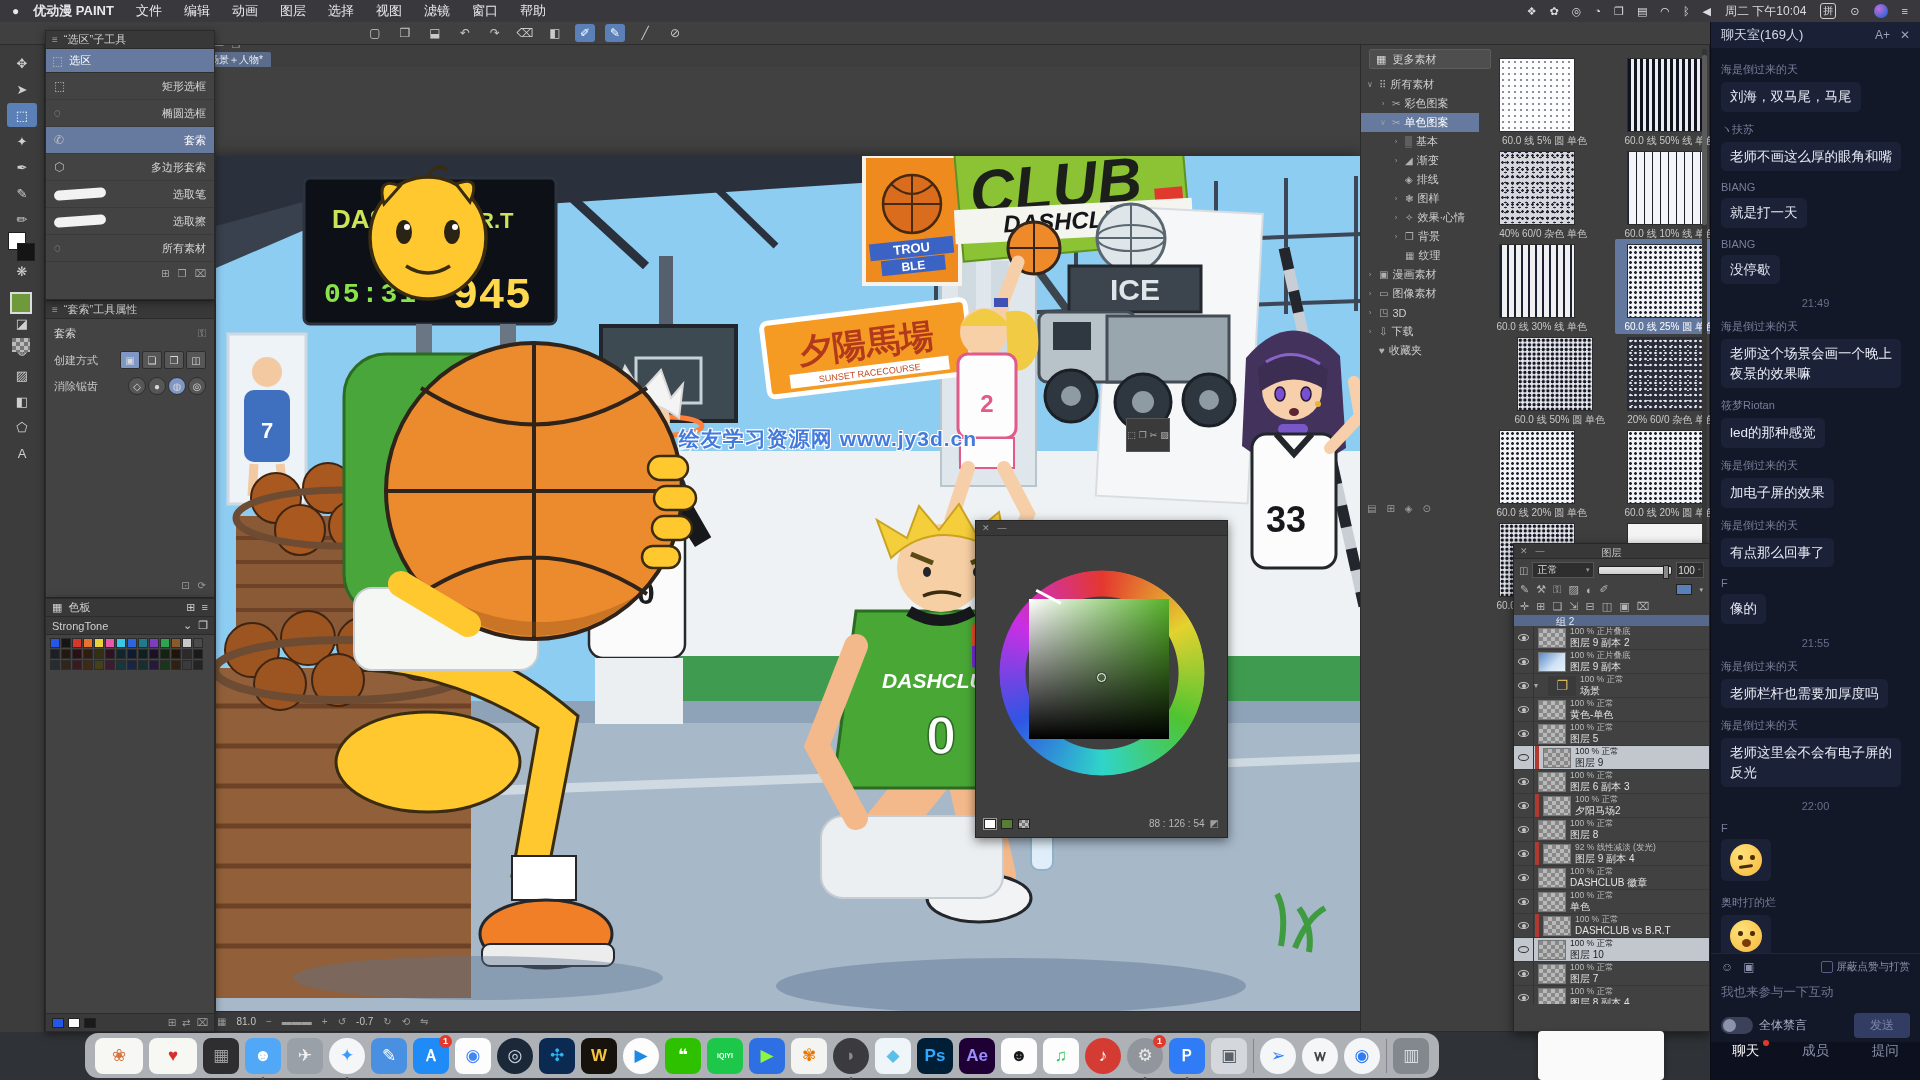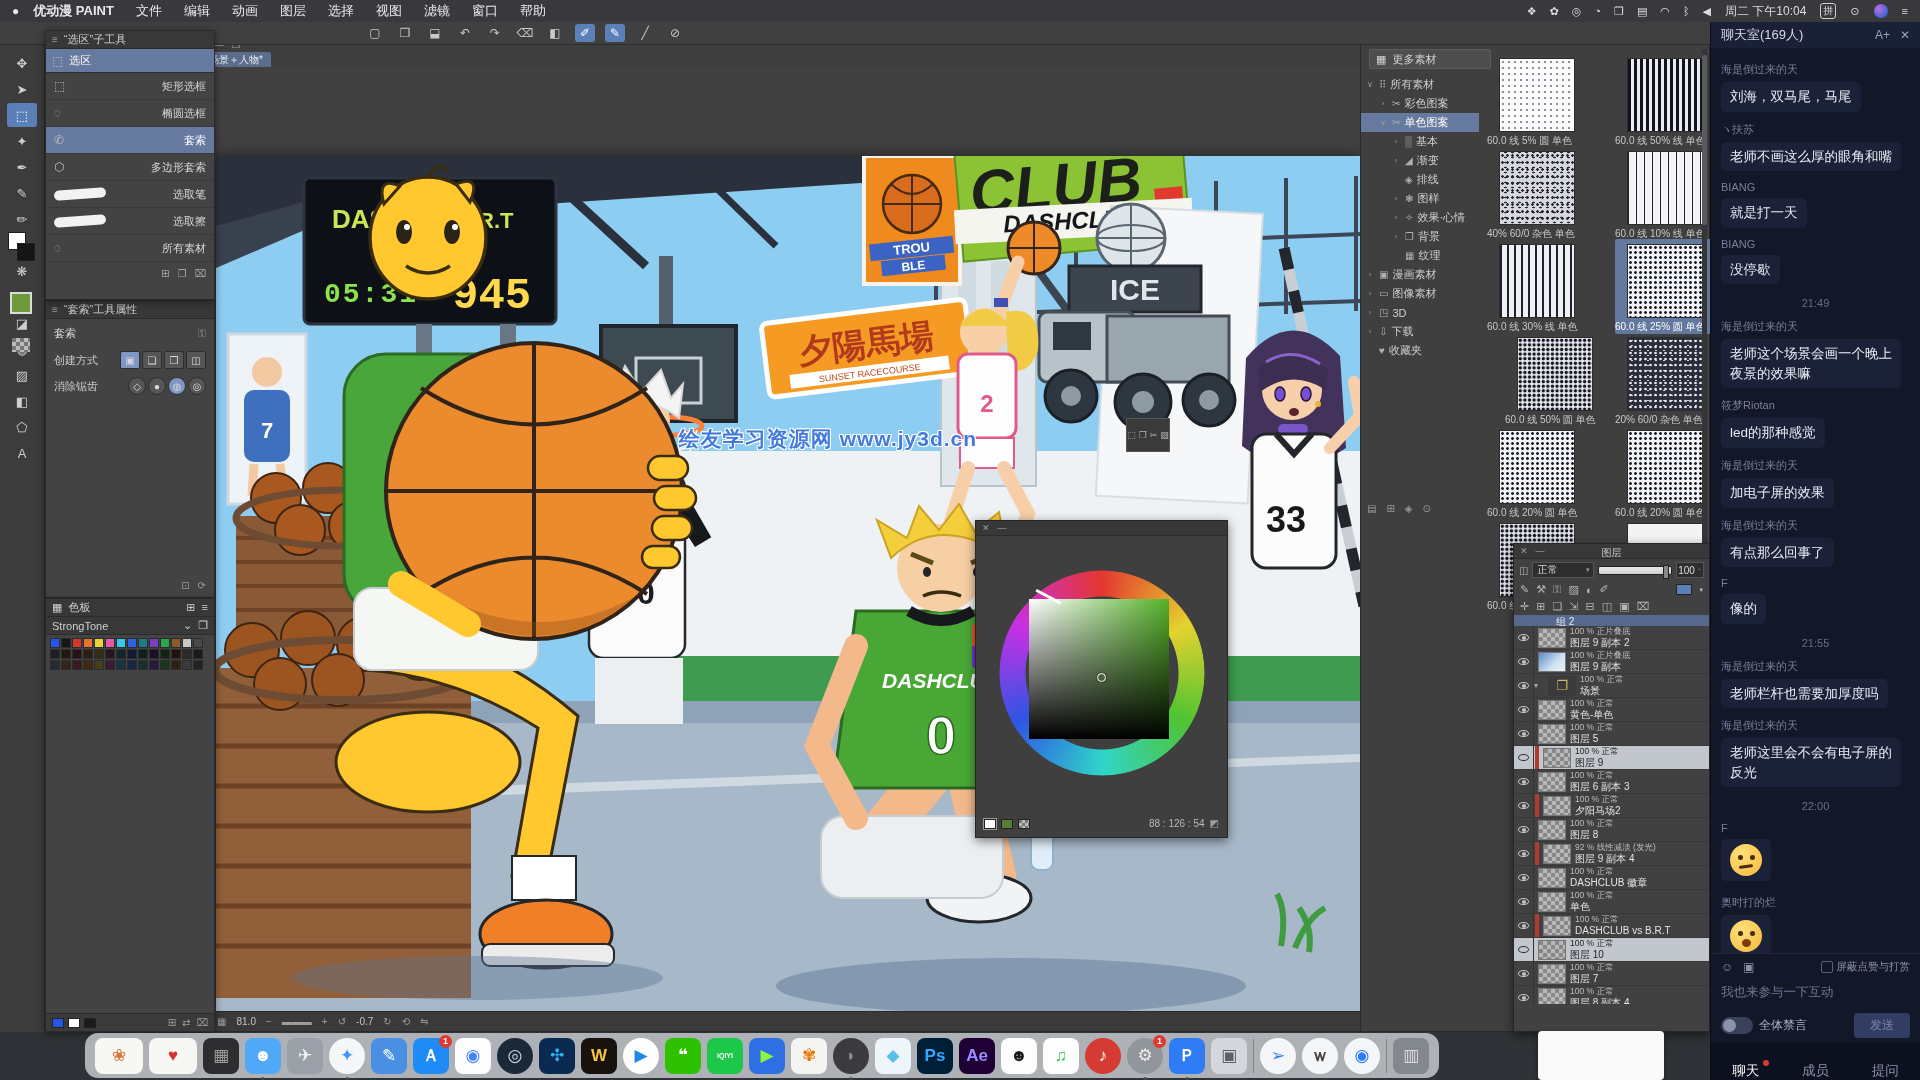--- a/index.html
+++ b/index.html
@@ -129,21 +129,21 @@
   #mat-tree { position:absolute; left:0px; top:52px; width:118px; }
   .tree-row { height:19px; display:flex; align-items:center; gap:4px; color:#cfcfcf; font-size:11px; white-space:nowrap; }
   .tree-row.sel { background:#66799e; color:#fff; }
   .tree-exp { width:10px; color:#9a9a9a; font-size:8px; text-align:center; }
   .tree-ico { font-size:10px; color:#b0b0b0; }
   #mat-sep-icons { position:absolute; left:6px; top:480px; display:flex; gap:10px; color:#9a9a9a; font-size:10px; }
   #mat-cats { position:absolute; left:0; top:502px; width:118px; color:#c9c9c9; font-size:11px; }
   .cat-row { height:22px; display:flex; align-items:center; padding-left:12px; border-bottom:1px solid #383838; }
   .cat-row.hdr { color:#9f9f9f; padding-left:6px; border-bottom:none; }
   #mat-grid { position:absolute; left:116px; top:30px; width:226px; }
-  .mat-cell { position:absolute; width:100px; text-align:left; }
+  .mat-cell { position:absolute; width:100px; text-align:right; }
   .mat-cell.selbg { background:#62789f; border-radius:2px; }
   .mat-thumb { width:76px; height:74px; margin:5px auto 2px; border:1px solid #2c2c2c; }
   .mat-label { font-size:10px; color:#c8c8c8; white-space:nowrap; }
   .mat-cell.selbg .mat-label { color:#fff; }
   #mat-scroll { position:absolute; right:2px; top:26px; width:5px; height:960px; background:#353535; }
   #mat-scroll::before { content:""; position:absolute; top:6px; left:0; width:5px; height:170px; background:#5a5a5a; border-radius:2px; }
   .pat-dots-light { background-color:#fdfdfd; background-image:radial-gradient(#8890a0 0.8px, transparent 1px); background-size:6px 6px; }
   .pat-dots-mid   { background-color:#f2f2f4; background-image:radial-gradient(#1d2230 1.3px, transparent 1.5px); background-size:5px 5px; }
   .pat-dots-dense { background-color:#e6e6ea; background-image:radial-gradient(#141826 1.7px, transparent 1.9px); background-size:4.6px 4.6px; }
   .pat-lines-sparse { background:repeating-linear-gradient(90deg,#1d2230 0 1px,#f4f4f6 1px 8px); }
@@ -208,21 +208,21 @@
   #chat-inputbar { flex:none; border-top:1px solid #1f2640; padding:6px 10px 4px; }
   #ci-icons { display:flex; align-items:center; gap:10px; color:#8a92ac; font-size:12px; }
   #ci-block { margin-left:auto; display:flex; align-items:center; gap:4px; font-size:10.5px; color:#8a92ac; }
   .ckbox { width:12px; height:12px; border:1px solid #565f85; border-radius:2px; }
   #ci-input { color:#6e7692; font-size:12.5px; margin:10px 0 12px; }
   #ci-actions { display:flex; align-items:center; }
   .toggle { width:32px; height:17px; border-radius:9px; background:#3a4158; position:relative; }
   .toggle::before { content:""; position:absolute; left:2px; top:2px; width:13px; height:13px; border-radius:50%; background:#8a92ac; }
   #mute-label { color:#aab1c8; font-size:12px; margin-left:6px; }
   #send-btn { margin-left:auto; background:#333d63; color:#7d86a8; font-size:12px; padding:4px 16px; border-radius:4px; }
-  #chat-tabs { flex:none; height:38px; background:#0d111f; display:flex; align-items:flex-end; }
+  #chat-tabs { flex:none; height:38px; background:#0d111f; display:flex; align-items:flex-start; }
   .ch-tab { flex:1; text-align:center; color:#8a92ac; font-size:13.5px; position:relative; }
   .ch-tab.active { color:#fff; }
   .ch-tab .dot { position:absolute; top:-2px; margin-left:4px; width:6px; height:6px; border-radius:50%; background:#e03a2f; display:inline-block; }
 
   
   #dock { left:85px; top:1033px; height:45px; background:rgba(202,205,211,.82); border-radius:13px; z-index:50;
     display:flex; align-items:center; gap:6px; padding:0 10px; }
   .dock-item { width:36px; height:36px; border-radius:8px; display:flex; align-items:center; justify-content:center;
     font-weight:bold; position:relative; flex:none; }
   .dock-item.wide { width:48px; }

